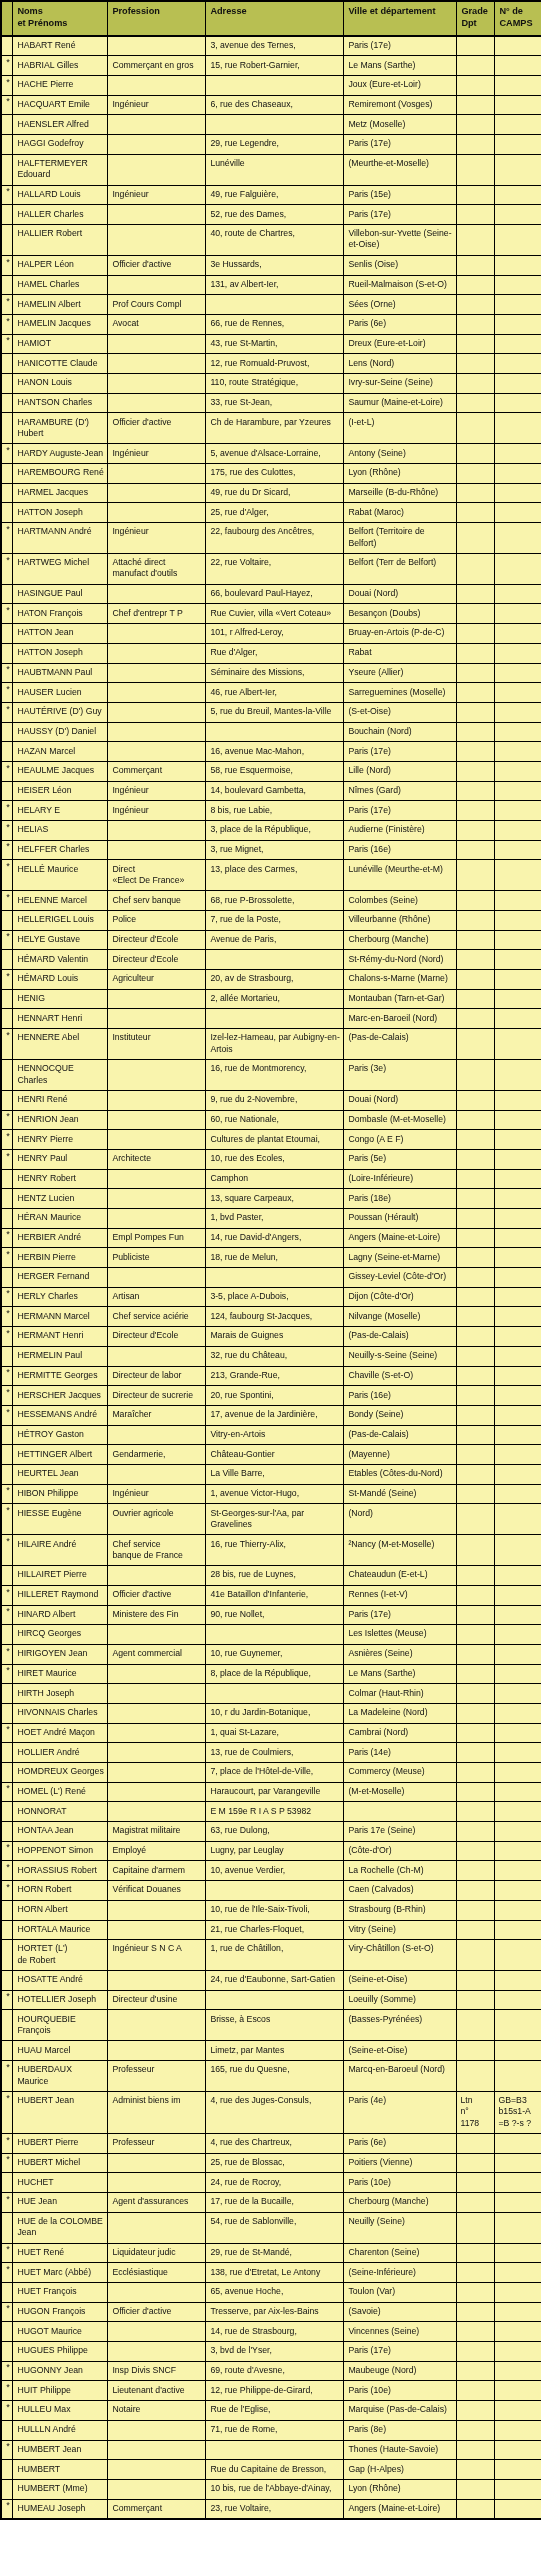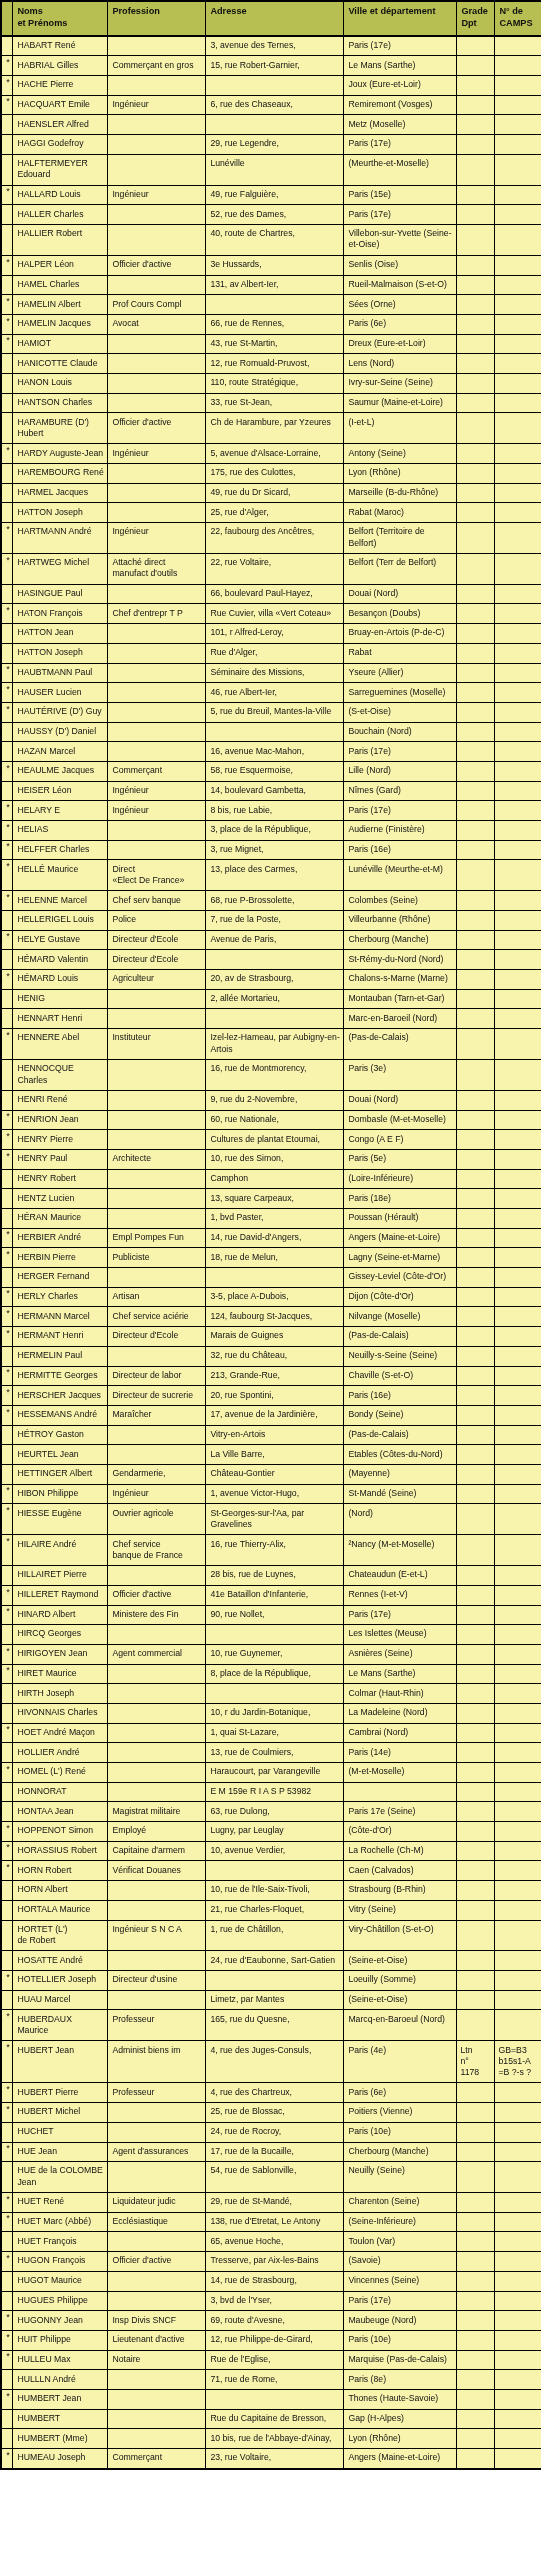--- a/index.html
+++ b/index.html
@@ -551,21 +551,21 @@
           <td class="profession"></td>
           <td class="address">Cultures de plantat  Etoumai,</td>
           <td class="city">Congo (A E F)</td>
           <td class="grade"></td>
           <td class="camps"></td>
         </tr>
         <tr>
           <td class="star">*</td>
           <td class="name">HENRY Paul</td>
           <td class="profession">Architecte</td>
-          <td class="address">10, rue des Simon,</td>
+          <td class="address">10, rue des Ecoles,</td>
           <td class="city">Paris (5e)</td>
           <td class="grade"></td>
           <td class="camps"></td>
         </tr>
         <tr>
           <td class="star"></td>
           <td class="name">HENRY Robert</td>
           <td class="profession"></td>
           <td class="address">Camphon</td>
           <td class="city">(Loire-Inférieure)</td>
@@ -684,33 +684,33 @@
           <td class="star"></td>
           <td class="name">HÉTROY Gaston</td>
           <td class="profession"></td>
           <td class="address">Vitry-en-Artois</td>
           <td class="city">(Pas-de-Calais)</td>
           <td class="grade"></td>
           <td class="camps"></td>
         </tr>
         <tr>
           <td class="star"></td>
-          <td class="name">HEURTEL Jean</td>
-          <td class="profession"></td>
-          <td class="address">La Ville Barre,</td>
-          <td class="city">Etables (Côtes-du-Nord)</td>
-          <td class="grade"></td>
-          <td class="camps"></td>
-        </tr>
-        <tr>
-          <td class="star"></td>
           <td class="name">HETTINGER Albert</td>
           <td class="profession">Gendarmerie,</td>
           <td class="address">Château-Gontier</td>
           <td class="city">(Mayenne)</td>
+          <td class="grade"></td>
+          <td class="camps"></td>
+        </tr>
+        <tr>
+          <td class="star"></td>
+          <td class="name">HEURTEL Jean</td>
+          <td class="profession"></td>
+          <td class="address">La Ville Barre,</td>
+          <td class="city">Etables (Côtes-du-Nord)</td>
           <td class="grade"></td>
           <td class="camps"></td>
         </tr>
         <tr>
           <td class="star">*</td>
           <td class="name">HIBON Philippe</td>
           <td class="profession">Ingénieur</td>
           <td class="address">1, avenue Victor-Hugo,</td>
           <td class="city">St-Mandé (Seine)</td>
           <td class="grade"></td>
@@ -819,20 +819,29 @@
         <tr>
           <td class="star"></td>
           <td class="name">HOLLIER André</td>
           <td class="profession"></td>
           <td class="address">13, rue de Coulmiers,</td>
           <td class="city">Paris (14e)</td>
           <td class="grade"></td>
           <td class="camps"></td>
         </tr>
         <tr>
+          <td class="star"></td>
+          <td class="name">HOMDREUX Georges</td>
+          <td class="profession"></td>
+          <td class="address">7, place de l'Hôtel-de-Ville,</td>
+          <td class="city">Commercy (Meuse)</td>
+          <td class="grade"></td>
+          <td class="camps"></td>
+        </tr>
+        <tr>
           <td class="star">*</td>
           <td class="name">HOMEL (L') René</td>
           <td class="profession"></td>
           <td class="address">Haraucourt, par Varangeville</td>
           <td class="city">(M-et-Moselle)</td>
           <td class="grade"></td>
           <td class="camps"></td>
         </tr>
         <tr>
           <td class="star"></td>
@@ -915,20 +924,30 @@
           <td class="city">(Seine-et-Oise)</td>
           <td class="grade"></td>
           <td class="camps"></td>
         </tr>
         <tr>
           <td class="star">*</td>
           <td class="name">HOTELLIER Joseph</td>
           <td class="profession">Directeur d'usine</td>
           <td class="address"></td>
           <td class="city">Loeuilly (Somme)</td>
+          <td class="grade"></td>
+          <td class="camps"></td>
+        </tr>
+        <tr>
+          <td class="star"></td>
+          <td class="name">HOURQUEBIE
+François</td>
+          <td class="profession"></td>
+          <td class="address">Brisse, à Escos</td>
+          <td class="city">(Basses-Pyrénées)</td>
           <td class="grade"></td>
           <td class="camps"></td>
         </tr>
         <tr>
           <td class="star"></td>
           <td class="name">HUAU Marcel</td>
           <td class="profession"></td>
           <td class="address">Limetz, par Mantes</td>
           <td class="city">(Seine-et-Oise)</td>
           <td class="grade"></td>

